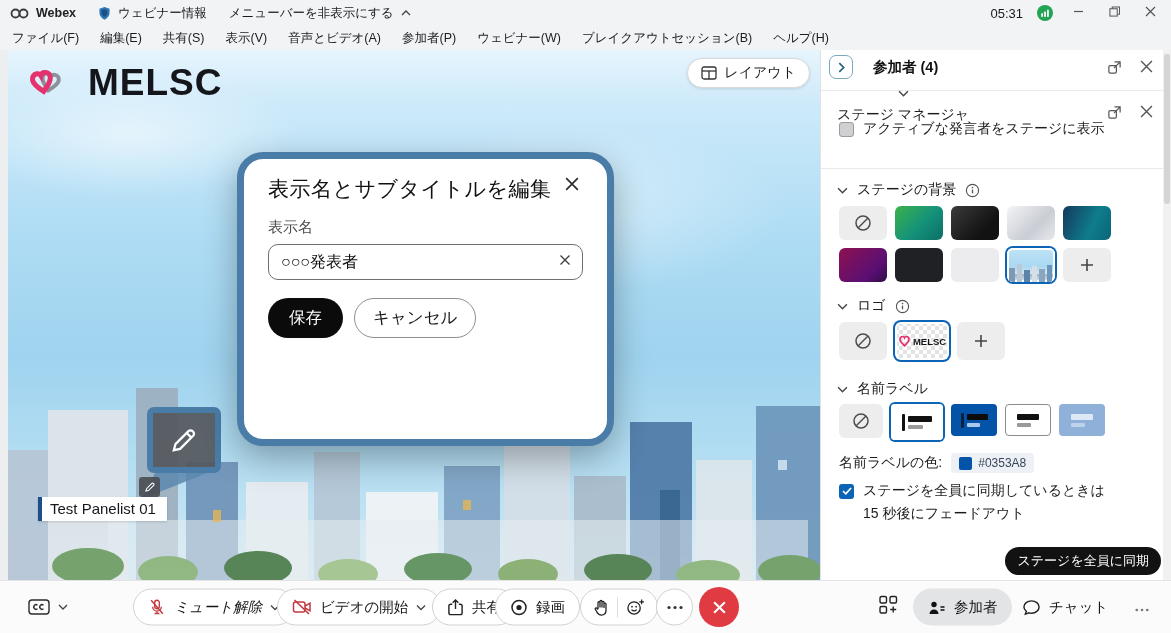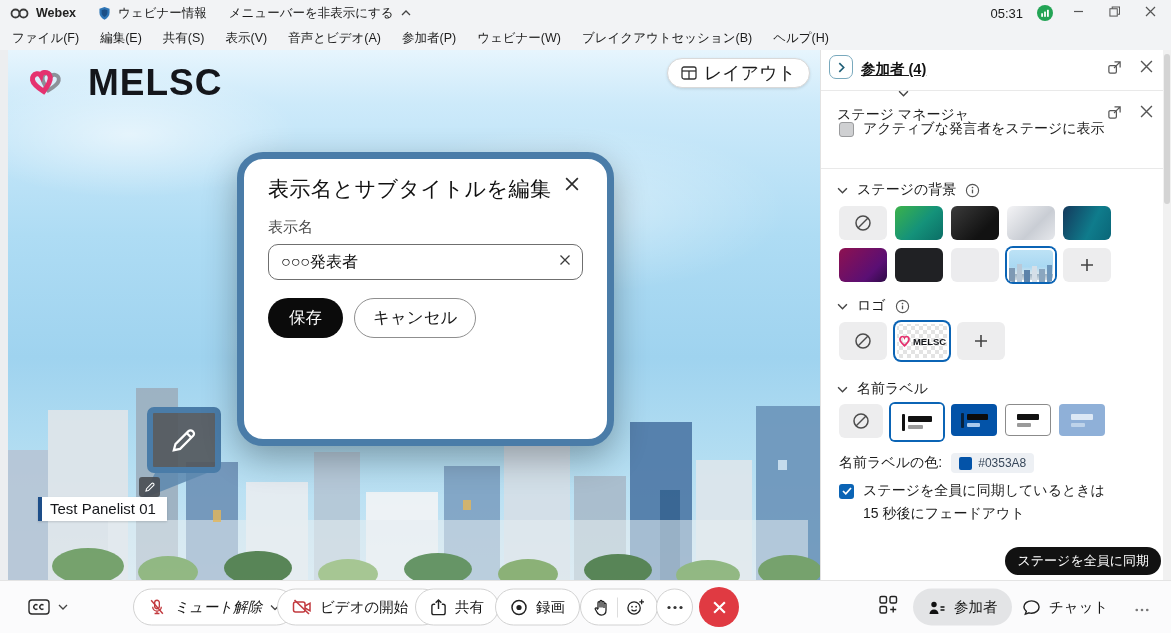--- a/index.html
+++ b/index.html
@@ -25,21 +25,21 @@
            background:
              radial-gradient(240px 90px at 15% 16%, rgba(255,255,255,.55), rgba(255,255,255,0) 70%),
              radial-gradient(300px 120px at 70% 30%, rgba(255,255,255,.4), rgba(255,255,255,0) 70%),
              radial-gradient(220px 80px at 45% 55%, rgba(255,255,255,.35), rgba(255,255,255,0) 70%),
              linear-gradient(180deg,#e7f5fd 0%, #cdeafa 10%, #aedcf4 35%, #9fd3ef 58%, #b4def2 78%, #cfe8f5 100%); }
   .skyline { position:absolute; left:0; bottom:0; width:812px; height:210px; }
   .brand { position:absolute; left:18px; top:10px; display:flex; align-items:center; gap:10px; }
   .brand-text { font-size:37px; font-weight:bold; letter-spacing:1px; color:#14161b; }
   .layout-pill { position:absolute; right:10px; top:8px; height:30px; background:#fff;
                  border:1px solid #d9d9d9; border-radius:16px; display:flex; align-items:center;
-                 gap:7px; padding:0 13px; font-size:18px; box-shadow:0 1px 3px rgba(0,0,0,.12); }
+                 gap:7px; padding:0 13px; font-size:14px; box-shadow:0 1px 3px rgba(0,0,0,.12); }
 
   
   .callout-box { position:absolute; left:139px; top:357px; width:74px; height:66px;
                  border:6px solid #4a7ca8; border-radius:7px; background:rgba(84,88,93,.92);
                  display:flex; align-items:center; justify-content:center; }
   .callout-tail { position:absolute; left:126px; top:421px; width:84px; height:30px; }
   .mini-pencil { position:absolute; left:131px; top:427px; width:21px; height:20px;
                  background:rgba(72,74,78,.88); border-radius:3px; display:flex;
                  align-items:center; justify-content:center; }
   .panelist-label { position:absolute; left:30px; top:447px; background:#fff;
@@ -62,21 +62,21 @@
   .modal-buttons { display:flex; justify-content:flex-start; gap:11px; margin-top:18px; }
   .btn-save { background:#0b0b0b; color:#fff; border:none; border-radius:20px; padding:8px 21px;
               font-size:16.5px; font-family:"Liberation Sans", sans-serif; }
   .btn-cancel { background:#fff; color:#141414; border:1px solid #8f8f8f; border-radius:20px;
                 padding:8px 18px; font-size:16.5px; font-family:"Liberation Sans", sans-serif; }
 
   
   .panel { position:absolute; left:820px; top:50px; width:351px; height:530px; background:#ffffff;
            border-left:1px solid #e2e2e2; font-size:14px; }
   .p-abs { position:absolute; }
-  .panel-header { left:8px; top:5px; display:flex; align-items:flex-end; gap:8px;text-decoration:underline; }
+  .panel-header { left:8px; top:5px; display:flex; align-items:center; gap:20px; }
   .collapse-btn { width:24px; height:24px; border:1.5px solid #79a9bd; border-radius:7px;
                   display:flex; align-items:center; justify-content:center; background:#fff; }
   .panel-header-title { font-weight:bold; font-size:14.5px; color:#121212; }
   .divider { left:0; width:351px; height:1px; background:#e9e9e9; }
   .sec-row { display:flex; align-items:center; gap:9px; color:#1d1d1d; }
   .p-icons { position:absolute; display:flex; gap:18px; color:#565656; }
   .cb { width:15px; height:15px; border-radius:3px; flex:0 0 auto; }
   .cb-gray { background:#cfd0d2; border:1px solid #9a9b9d; }
   .cb-blue { background:#0b64b5; display:flex; align-items:center; justify-content:center; }
   .swatch { position:absolute; width:48px; height:34px; border-radius:6px; background:#ededee;
@@ -492,21 +492,21 @@
         <rect x="1.5" y="3.5" width="11.5" height="10" rx="2" fill="none" stroke="#c23a3f" stroke-width="1.5"></rect>
         <path d="M13 7.5l5-2.8v7.6l-5-2.8" fill="none" stroke="#c23a3f" stroke-width="1.5"></path>
         <line x1="2.5" y1="1.5" x2="17" y2="15.5" stroke="#c23a3f" stroke-width="1.6"></line>
       </svg>
       <span>ビデオの開始</span>
       <svg width="10" height="6" viewBox="0 0 10 6">
           <path d="M1 1l4 4 4-4" fill="none" stroke="#444" stroke-width="1.3"></path>
         </svg>
     </div>
 
-    <div class="t-abs pill" style="left:415px;align-items:center;">
+    <div class="t-abs pill" style="left:432px;align-items:center;">
       <svg width="17" height="18" viewBox="0 0 18 19">
         <path d="M5.5 6H4a2 2 0 0 0-2 2v7a2 2 0 0 0 2 2h10a2 2 0 0 0 2-2V8a2 2 0 0 0-2-2h-1.5" fill="none" stroke="#222" stroke-width="1.5"></path>
         <path d="M9 11V1.8M6 4.6L9 1.6l3 3" fill="none" stroke="#222" stroke-width="1.5"></path>
       </svg>
       <span>共有</span>
     </div>
 
     <div class="t-abs pill" style="left:495px;">
       <svg width="18" height="18" viewBox="0 0 18 18">
         <circle cx="9" cy="9" r="7" fill="none" stroke="#222" stroke-width="1.5"></circle>

